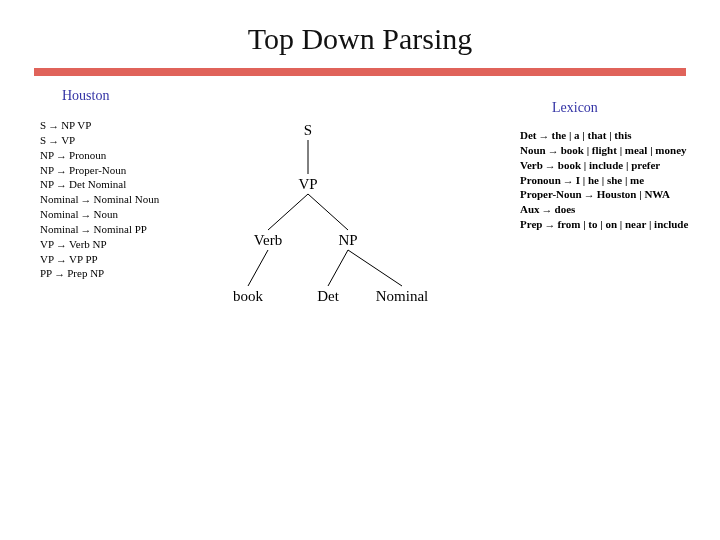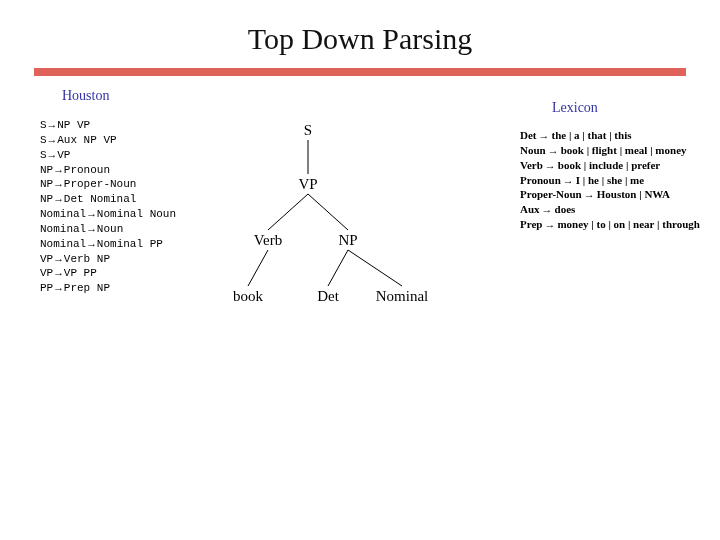--- a/index.html
+++ b/index.html
@@ -31,21 +31,20 @@
   }
   .grammar-heading { left: 62px; top: 88px; }
   .lexicon-heading { left: 552px; top: 100px; text-align: right; }
   .grammar-rules {
     position: absolute;
     left: 40px;
     top: 118px;
     font-size: 11px;
     line-height: 1.35;
     color: #000;
-    font-family: Liberation Mono, monospace;
   }
   .lexicon-rules {
     position: absolute;
     left: 520px;
     top: 128px;
     font-size: 11px;
     line-height: 1.35;
     color: #000;
     font-weight: bold;
   }
@@ -80,40 +79,39 @@
 <body>
 
 <h1 class="title">Top Down Parsing</h1>
 <div class="rule"></div>
 
 <div class="grammar-heading">Houston</div>
 <div class="lexicon-heading">Lexicon</div>
 
 <div class="grammar-rules" id="grammar-rules">
     <div class="rule-line"><span>S</span><span class="arrow">→</span><span>NP VP</span></div>
-    <div class="rule-line"><span>S</span><span class="arrow">→</span><span>Aux NP VP</span></div>
     <div class="rule-line"><span>S</span><span class="arrow">→</span><span>VP</span></div>
     <div class="rule-line"><span>NP</span><span class="arrow">→</span><span>Pronoun</span></div>
     <div class="rule-line"><span>NP</span><span class="arrow">→</span><span>Proper-Noun</span></div>
     <div class="rule-line"><span>NP</span><span class="arrow">→</span><span>Det Nominal</span></div>
     <div class="rule-line"><span>Nominal</span><span class="arrow">→</span><span>Nominal Noun</span></div>
     <div class="rule-line"><span>Nominal</span><span class="arrow">→</span><span>Noun</span></div>
     <div class="rule-line"><span>Nominal</span><span class="arrow">→</span><span>Nominal PP</span></div>
     <div class="rule-line"><span>VP</span><span class="arrow">→</span><span>Verb NP</span></div>
     <div class="rule-line"><span>VP</span><span class="arrow">→</span><span>VP PP</span></div>
     <div class="rule-line"><span>PP</span><span class="arrow">→</span><span>Prep NP</span></div>
   </div>
 <div class="lexicon-rules" id="lexicon-rules">
     <div class="rule-line"><span>Det</span><span class="arrow">→</span><span>the | a | that | this</span></div>
     <div class="rule-line"><span>Noun</span><span class="arrow">→</span><span>book | flight | meal | money</span></div>
     <div class="rule-line"><span>Verb</span><span class="arrow">→</span><span>book | include | prefer</span></div>
     <div class="rule-line"><span>Pronoun</span><span class="arrow">→</span><span>I | he | she | me</span></div>
     <div class="rule-line"><span>Proper-Noun</span><span class="arrow">→</span><span>Houston | NWA</span></div>
     <div class="rule-line"><span>Aux</span><span class="arrow">→</span><span>does</span></div>
-    <div class="rule-line"><span>Prep</span><span class="arrow">→</span><span>money | to | on | near | through</span></div>
+    <div class="rule-line"><span>Prep</span><span class="arrow">→</span><span>from | to | on | near | include</span></div>
   </div>
 
 <div class="tree">
   <svg class="edges" id="tree-edges">
       <line x1="130" y1="28" x2="130" y2="62"></line>
       <line x1="130" y1="82" x2="90" y2="118"></line>
       <line x1="130" y1="82" x2="170" y2="118"></line>
       <line x1="90" y1="138" x2="70" y2="174"></line>
       <line x1="170" y1="138" x2="150" y2="174"></line>
       <line x1="170" y1="138" x2="224" y2="174"></line>

